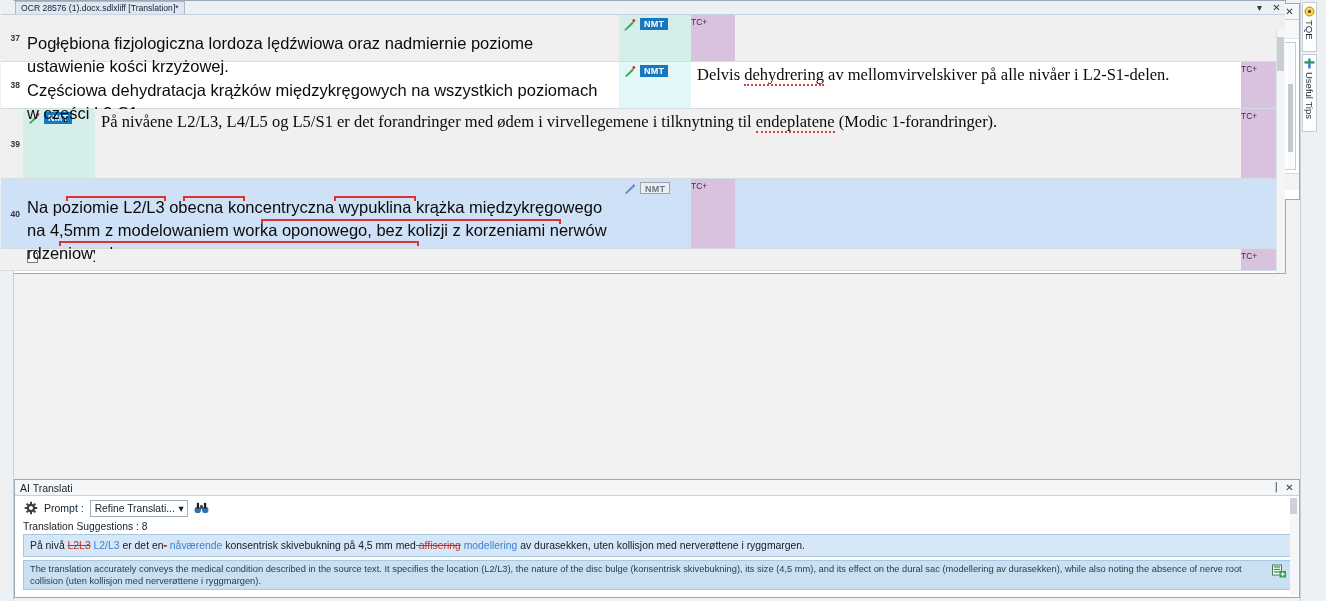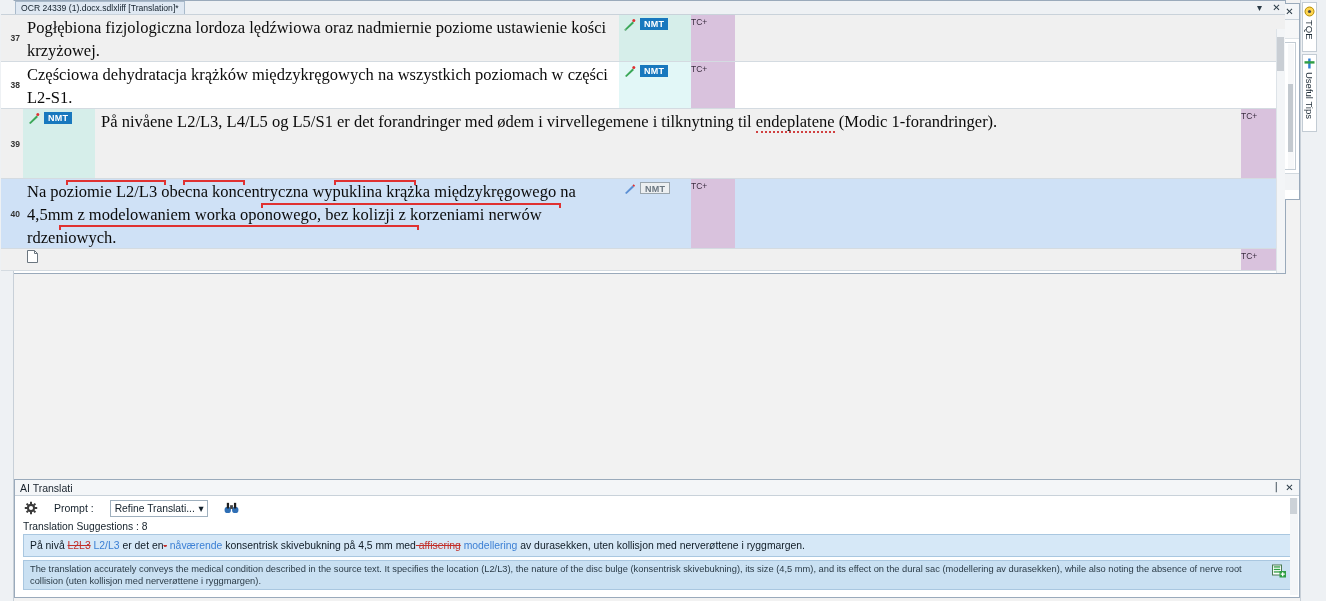--- a/index.html
+++ b/index.html
@@ -125,22 +125,23 @@
   .ed-grid { position: relative; height: 258px; overflow: hidden; }
   .seg-row { display: flex; border-bottom: 1px solid #d4dbe1; min-height: 20px; }
   .seg-num {
     width: 22px; flex: none; font-size: 8.5px; color: #333; text-align: right;
     padding-right: 3px; display: flex; align-items: center; justify-content: flex-end;
     background: inherit;
     font-weight: bold;
   }
   .seg-src {
     width: 596px; flex: none; padding: 1px 6px 3px 4px;
-    font-family: Liberation Serif, serif; font-size: 16.5px; line-height: 23px; color: #0b0b0b;
+    font-family: Liberation Sans, sans-serif; font-size: 16.5px; line-height: 23px; color: #0b0b0b;
     position: relative;
+    margin-top: 16px;
   }
   .seg-stat { width: 72px; flex: none; padding: 3px 0 0 4px; display: flex; align-items: flex-start; gap: 4px; }
   .seg-tgt {
     flex: 1; padding: 1px 6px 3px 6px;
     font-family: "Liberation Serif", serif; font-size: 16.5px; line-height: 23px; color: #0b0b0b;
     position: relative;
   }
   .seg-tc { width: 44px; flex: none; background: #d9c2dd; font-size: 8.5px; color: #3b2e40; padding-top: 2px; }
   .row-a { background: #f0f0f0; }
   .row-b { background: #ffffff; }
@@ -159,21 +160,21 @@
     position: absolute; border: 2px solid #e03131; border-bottom: none;
     height: 5px; pointer-events: none;
   }
   .squig { border-bottom: 2px dotted #d04040; padding-bottom: 0px; }
   .caret { display: inline-block; width: 1px; height: 16px; background: #111; vertical-align: -3px; }
   .ed-vscroll { position: absolute; right: 0; top: 14px; width: 9px; bottom: 0; background: #f3f5f7; border-left: 1px solid #dde3e8; }
   .ed-vthumb { position: absolute; right: 1px; top: 8px; width: 7px; height: 34px; background: #c9ced4; }
 
   
   #aiAssist { left: 14px; top: 479px; width: 1286px; height: 119px; }
-  .ai-toolbar { height: 22px; display: flex; align-items: center; gap: 16px; padding: 2px 8px 0 8px; }
+  .ai-toolbar { height: 22px; display: flex; align-items: center; gap: 6px; padding: 2px 8px 0 8px; }
   .ai-label { font-size: 10.5px; color: #14202a; }
   .ai-combo {
     width: 98px; height: 17px; border: 1px solid #9fb0be; background: #fff;
     display: flex; align-items: center; justify-content: space-between;
     padding: 0 3px 0 4px; font-size: 10.3px; color: #13202b;
   }
   .ai-sugg-count { font-size: 10.3px; color: #14202a; padding: 3px 0 2px 8px; }
   .ai-sugg-box {
     margin: 0 8px; background: #d6e8f7; border: 1px solid #a9c7e0;
     padding: 4px 6px; font-size: 10.4px; line-height: 13px; color: #101c26; white-space: nowrap; overflow: hidden;
@@ -457,21 +458,21 @@
               <line x1="8.8" y1="8.8" x2="10.6" y2="10.6" stroke="#35506b" stroke-width="1.3"></line>
             </svg>
         </span>
         <span>Termbase Search</span>
       </div>
     </div>
   </div>
 
   <div id="editor">
     <div class="ed-tabstrip">
-      <div class="ed-tab">OCR 24339 (1).docx.sdlxliff [Translation]*</div>
+      <div class="ed-tab">OCR 28576 (1).docx.sdlxliff [Translation]*</div>
       <div class="ed-capbtns">
         <span class="cap-btn">▾</span>
         <span class="cap-btn">✕</span>
       </div>
     </div>
 
     <div class="ed-grid">
 
       <div class="seg-row row-a" style="height:47px;">
         <div class="seg-num">37</div>
@@ -494,20 +495,21 @@
         <div class="seg-src">Częściowa dehydratacja krążków międzykręgowych na wszystkich poziomach w części L2-S1.</div>
         <div class="seg-stat stat-b">
           <span>
             <svg width="13" height="13" viewBox="0 0 13 13">
                 <path d="M2 11 L9.5 3.5 L11 5 L3.5 12 Z" fill="#3aa757"></path>
                 <circle cx="10.8" cy="2.6" r="1.5" fill="#e03131"></circle>
               </svg>
           </span>
           <span class="badge-nmt">NMT</span>
         </div>
+        <div class="seg-tgt">Delvis <span class="squig">dehydrering</span> av mellomvirvelskiver på alle nivåer i L2-S1-delen.</div>
         <div class="seg-tc">TC+</div>
       </div>
 
       <div class="seg-row row-a" style="height:70px;">
         <div class="seg-num">39</div>
         <div class="seg-stat stat-a">
           <span>
             <svg width="13" height="13" viewBox="0 0 13 13">
                 <path d="M2 11 L9.5 3.5 L11 5 L3.5 12 Z" fill="#3aa757"></path>
                 <circle cx="10.8" cy="2.6" r="1.5" fill="#e03131"></circle>

